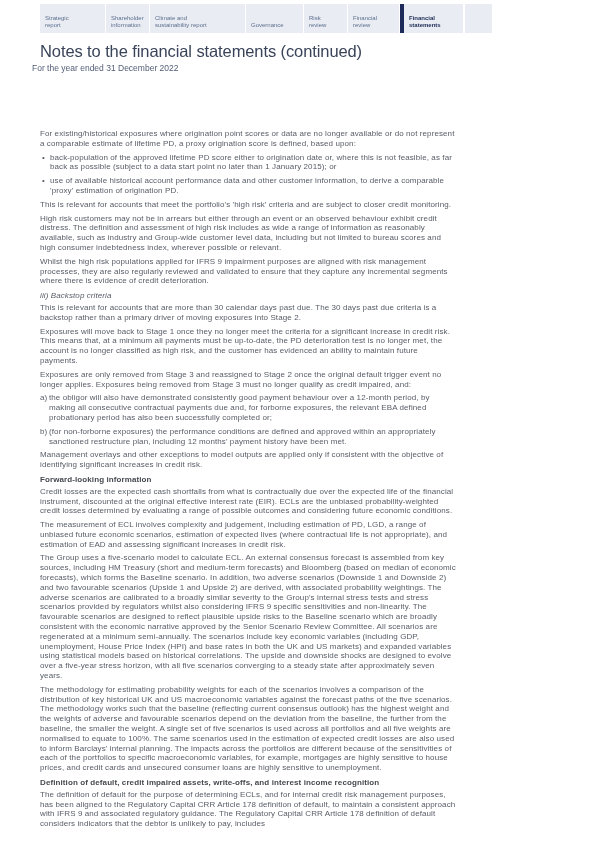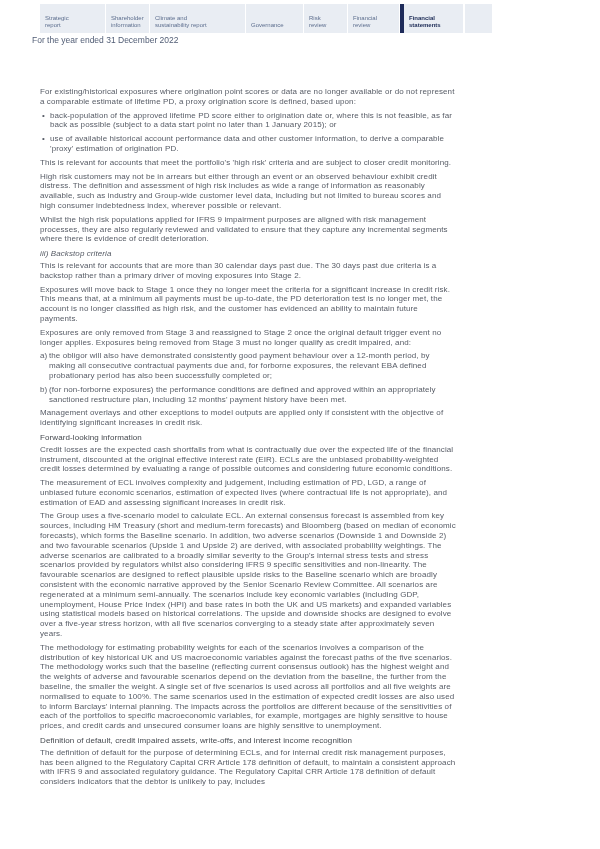--- a/index.html
+++ b/index.html
@@ -55,28 +55,28 @@
     margin:8px 40px 0 40px;
     font-size:16.5px;font-weight:400;line-height:20px;
     color:#3a4459;letter-spacing:-0.1px;
   }
   .subtitle{
     margin:2px 40px 0 32px;
     font-size:8.5px;color:#515d75;line-height:10px;
   }
   
   .content{
-    margin:42px 35px 0 40px;
+    margin:56px 35px 0 40px;
     font-size:8px;line-height:9.8px;letter-spacing:0.1px;
     color:#575c66;
   }
   .content p{margin:0 0 4px 0;}
   .para{}
   .ih{font-style:italic;margin:5px 0 2px 0 !important;}
-  .bh{font-weight:normal;color:#45494f;margin:5px 0 2px 0 !important;}
+  .bh{font-weight:bold;color:#45494f;margin:5px 0 2px 0 !important;}
   .bullet{
     position:relative;padding-left:10px;margin:0 0 4px 0;
   }
   .bullet .marker{position:absolute;left:2px;top:0;}
   .li{display:flex;margin:0 0 4px 0;}
   .li .marker{min-width:9px;}
   .li .ltext{flex:1;}
 </style>
 </head>
 <body>
@@ -99,20 +99,21 @@
       <div class="tab tab-active">Financial
 statements</div>
       <div class="brand">
         <span class="brand-name">Barclays PLC</span>
         <span class="brand-sub">Annual Report 2022</span>
       </div>
     </div>
     <div class="pagenum">437</div>
   </div>
 
+  <div class="title">Notes to the financial statements (continued)</div>
   <div class="subtitle">For the year ended 31 December 2022</div>
 
   <div class="content">
       <p class="para">For existing/historical exposures where origination point scores or data are no longer available or do not represent a comparable estimate of lifetime PD, a proxy origination score is defined, based upon:</p>
       <div class="bullet"><span class="marker">•</span><span class="ltext">back-population of the approved lifetime PD score either to origination date or, where this is not feasible, as far back as possible (subject to a data start point no later than 1 January 2015); or</span></div>
       <div class="bullet"><span class="marker">•</span><span class="ltext">use of available historical account performance data and other customer information, to derive a comparable 'proxy' estimation of origination PD.</span></div>
       <p class="para">This is relevant for accounts that meet the portfolio's 'high risk' criteria and are subject to closer credit monitoring.</p>
       <p class="para">High risk customers may not be in arrears but either through an event or an observed behaviour exhibit credit distress. The definition and assessment of high risk includes as wide a range of information as reasonably available, such as industry and Group-wide customer level data, including but not limited to bureau scores and high consumer indebtedness index, wherever possible or relevant.</p>
       <p class="para">Whilst the high risk populations applied for IFRS 9 impairment purposes are aligned with risk management processes, they are also regularly reviewed and validated to ensure that they capture any incremental segments where there is evidence of credit deterioration.</p>
       <p class="ih">iii) Backstop criteria</p>

